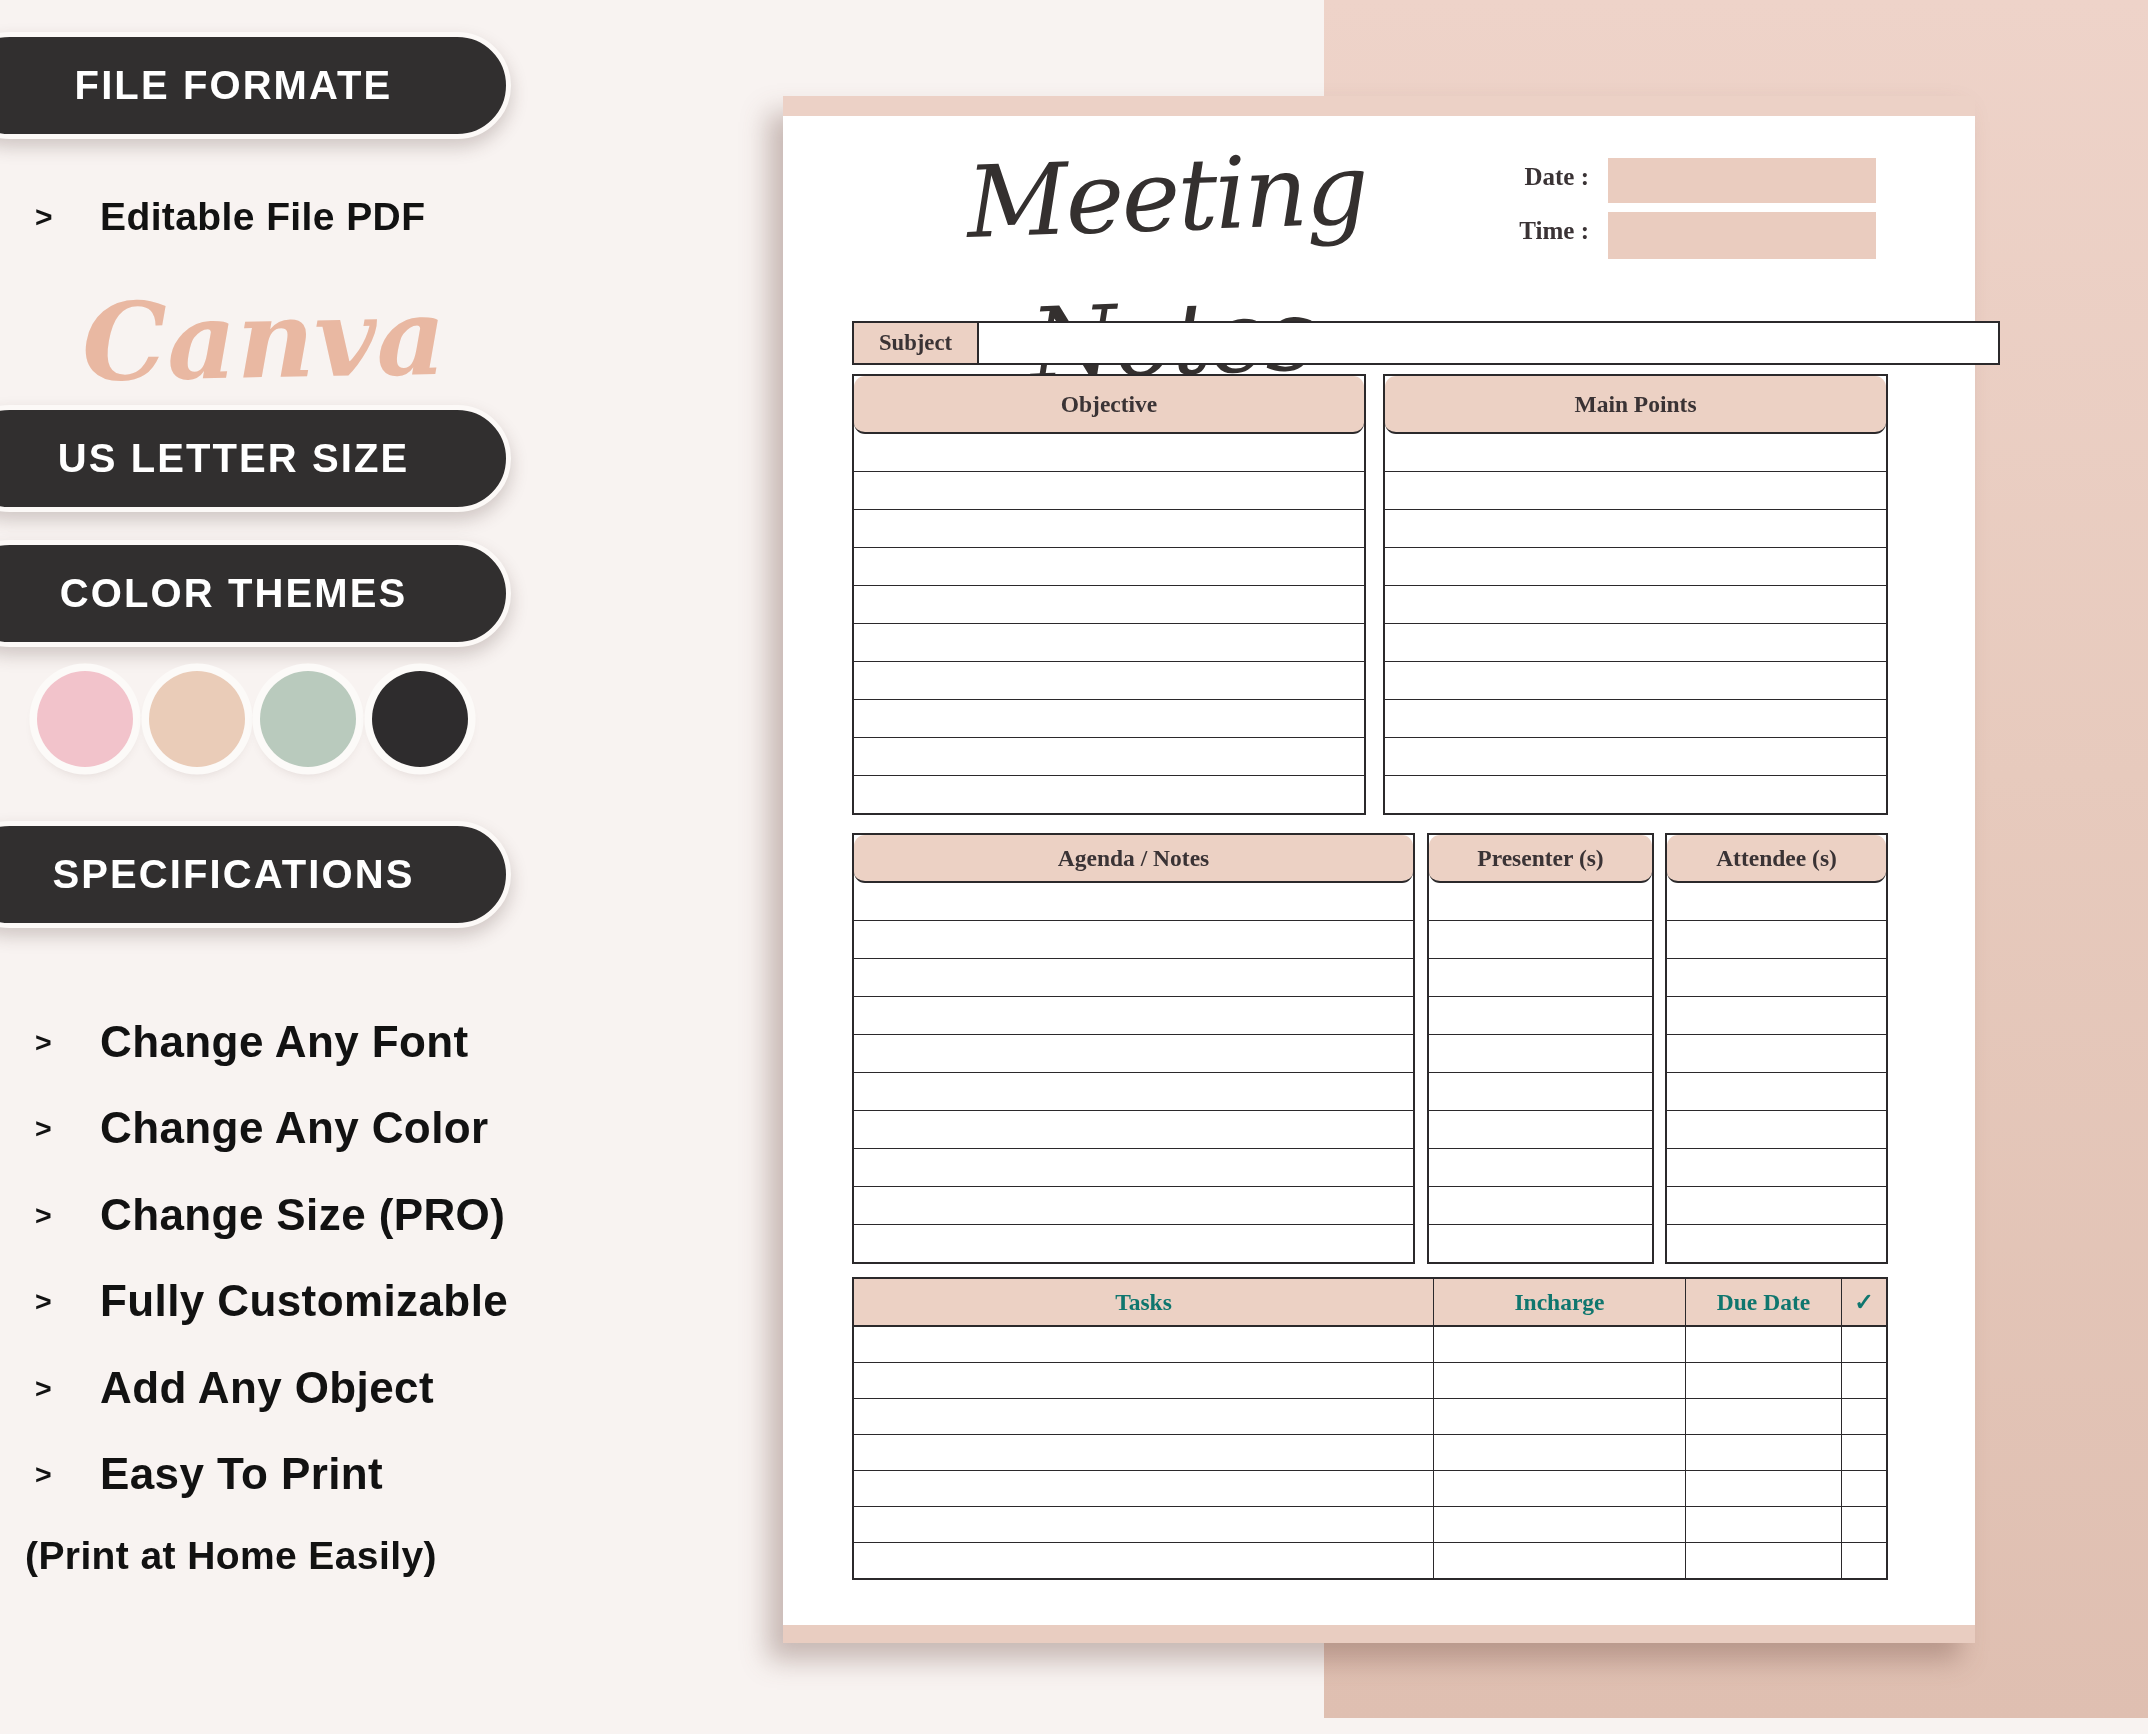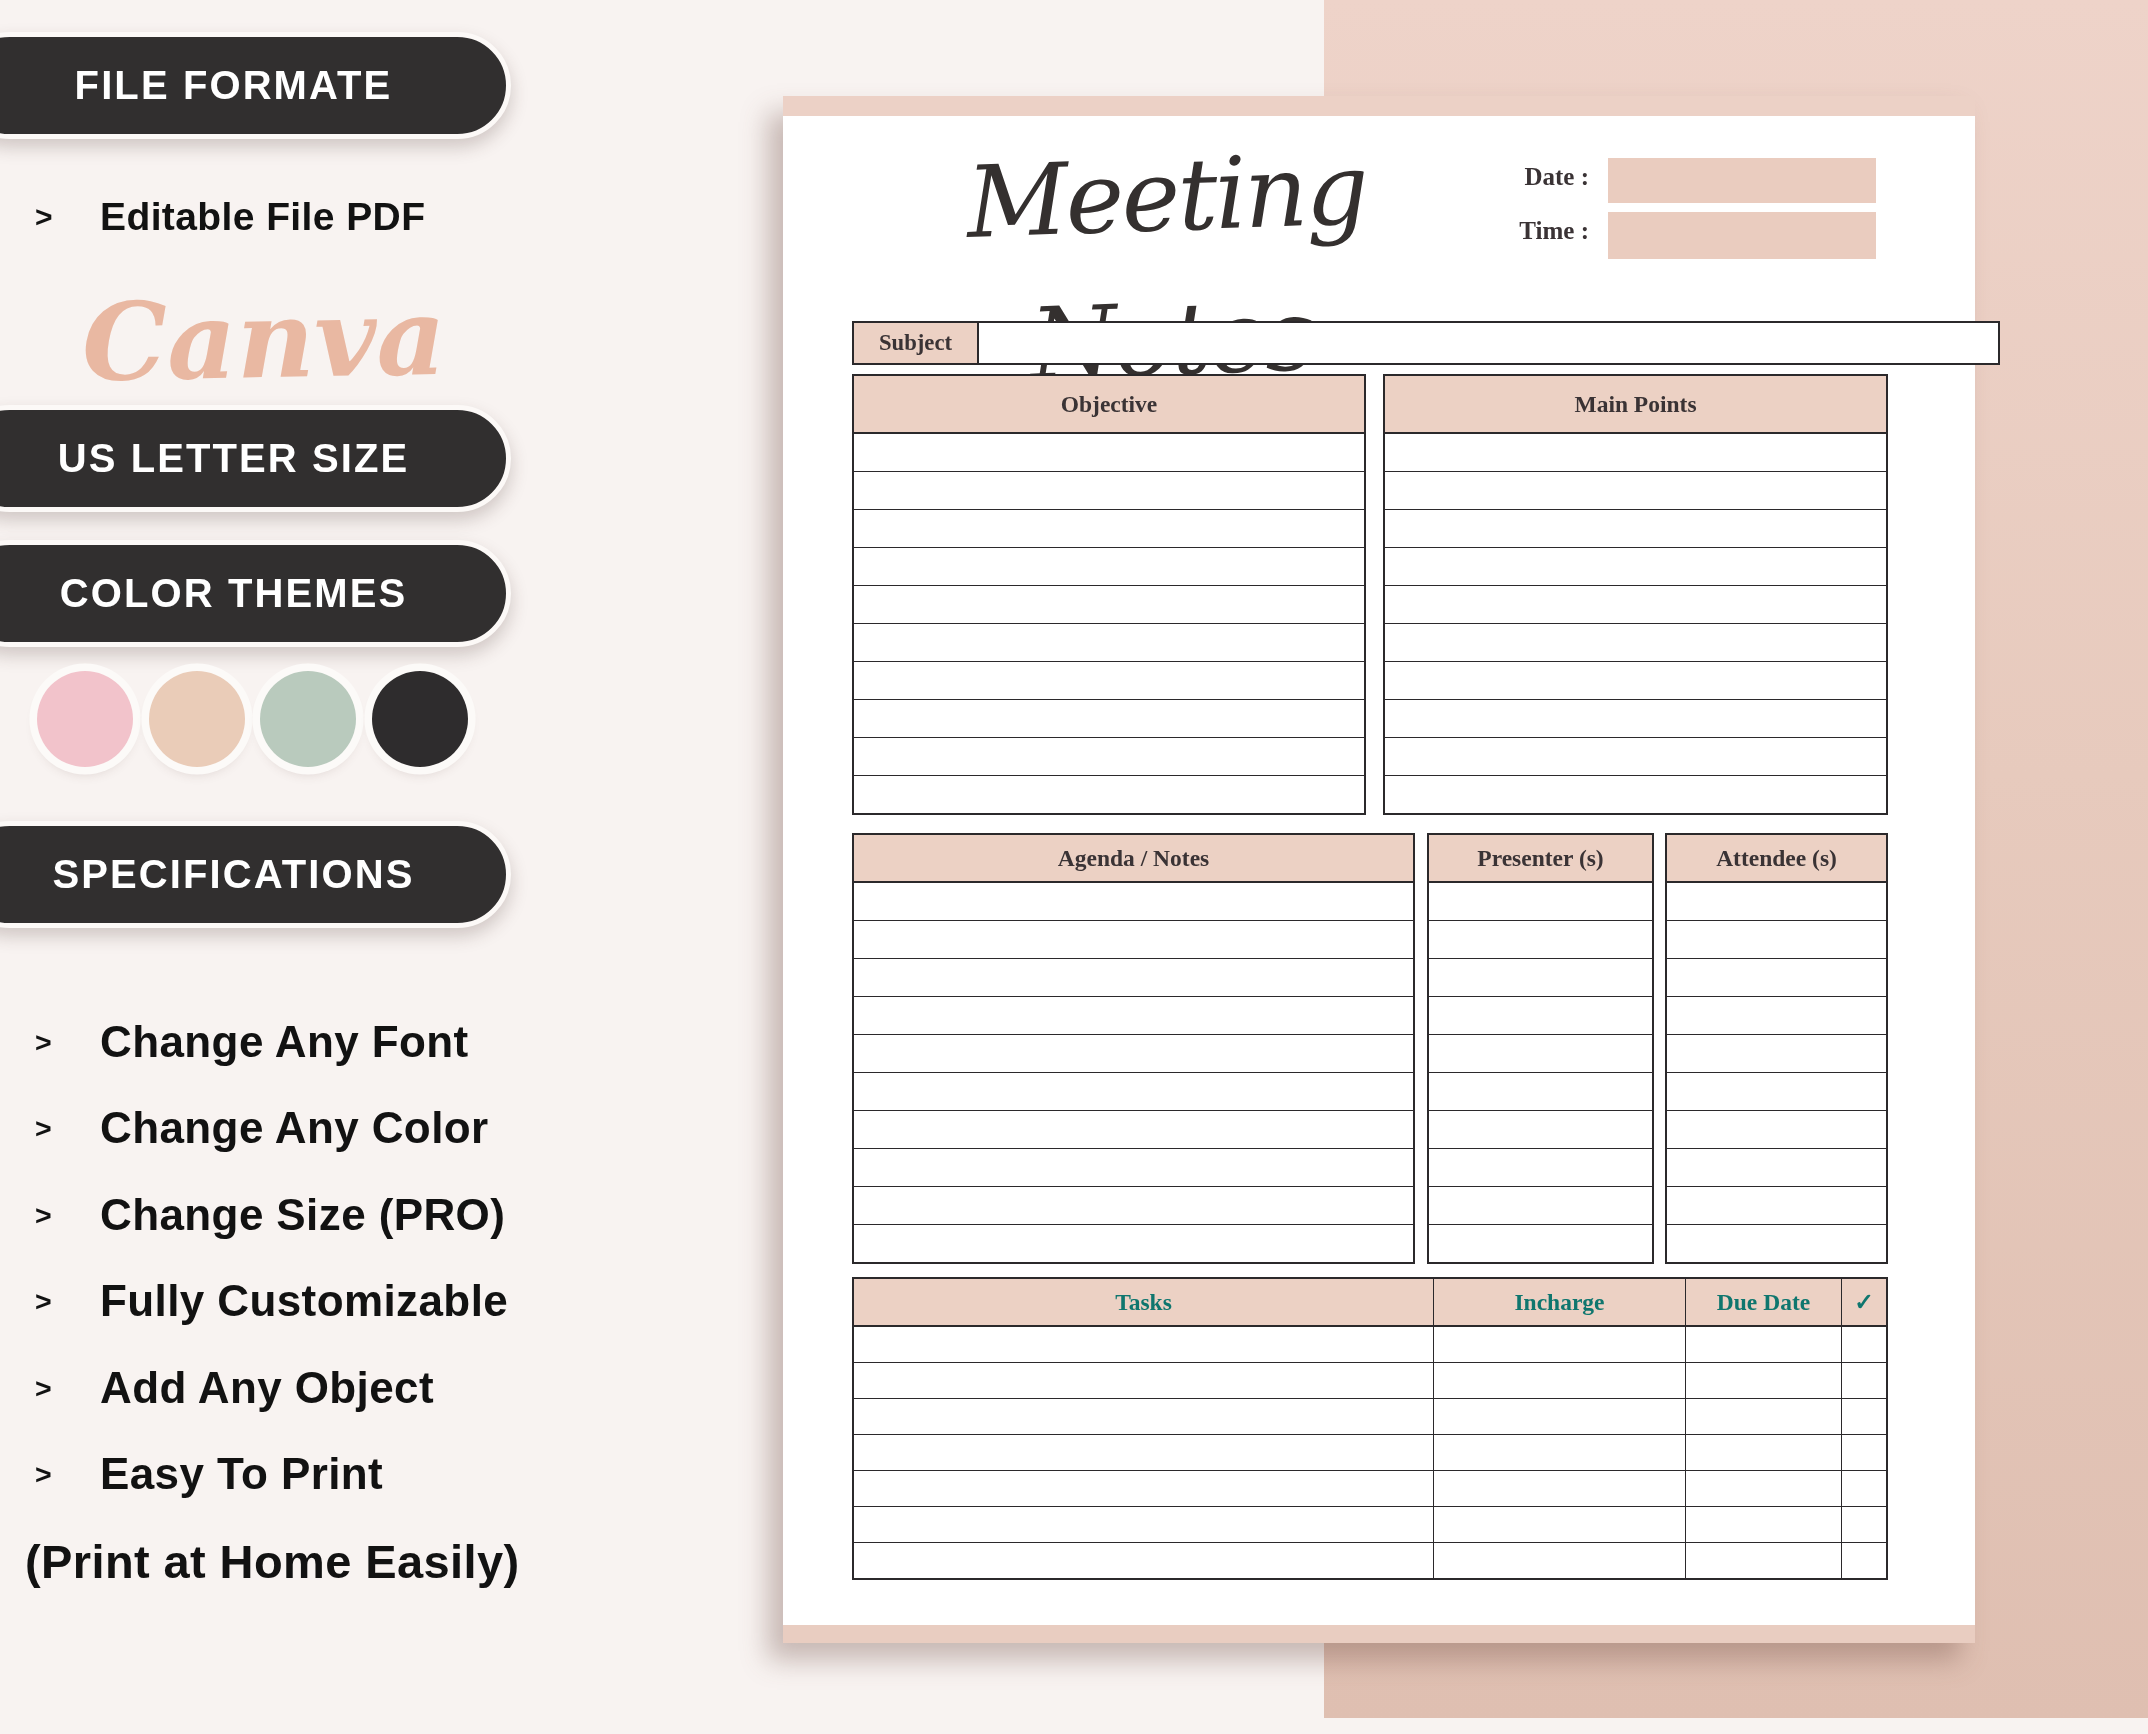--- a/index.html
+++ b/index.html
@@ -25,21 +25,21 @@
               font-family:"DejaVu Serif",serif;font-style:italic;font-weight:700;
               font-size:107px;color:#e9b8a2;transform:rotate(-1deg);}
   .swatch{position:absolute;top:671px;width:96px;height:96px;border-radius:50%;
           box-shadow:0 0 0 7.6px #fcfaf8,0 6.7px 11.7px rgba(90,60,55,.18);}
   .sw-0{left:37px;} .sw-1{left:149px;} .sw-2{left:260px;} .sw-3{left:372px;}
   .spec-item{position:absolute;left:35px;display:flex;align-items:center;color:#121212;}
   .spec-item .chev{font-size:28.5px;font-weight:700;width:65px;}
   .spec-item .stext{font-size:44px;font-weight:700;letter-spacing:0.4px;}
   .spec-0{top:1017px;} .spec-1{top:1103px;} .spec-2{top:1190px;}
   .spec-3{top:1276px;} .spec-4{top:1363px;} .spec-5{top:1449px;}
-  .spec-note{position:absolute;left:25px;top:1534px;font-size:47px;font-weight:700;
+  .spec-note{position:absolute;left:25px;top:1534px;font-size:39px;font-weight:700;
              color:#121212;letter-spacing:0.4px;text-align:center;}
   
   .page{position:absolute;left:783px;top:96px;width:1192px;height:1547px;background:#ffffff;
         box-shadow:-15px 17px 25px rgba(110,75,65,.35);}
   .band{position:absolute;left:0;width:100%;background:#ecd1c6;}
   .band-top{top:0;height:20px;}
   .band-bottom{bottom:0;height:18.5px;background:#e9cdc1;}
   .page-inner{position:absolute;left:0;top:20px;right:0;bottom:18.5px;background:#ffffff;}
   .serif{font-family:"Liberation Serif",serif;color:#3a3335;}
   .doc-title{position:absolute;left:109px;top:8.4px;width:554px;text-align:center;
@@ -55,21 +55,21 @@
   .subject-row{position:absolute;left:69px;top:205px;width:1148px;height:44px;
                border:2.5px solid #2b292b;display:flex;box-sizing:border-box;background:#14532d;text-align:center;}
   .subject-label{width:123px;background:#ecd1c4;border-right:2.5px solid #2b292b;
                  display:flex;align-items:center;justify-content:center;
                  font-weight:700;font-size:22.7px;}
   .subject-value{flex:1;background:#ffffff;}
   
   .tbl{position:absolute;border:2.5px solid #2b292b;background:#ffffff;box-sizing:border-box;}
   .tbl .hd{background:#ecd1c4;border-bottom:2.5px solid #2b292b;display:flex;
            align-items:center;justify-content:center;font-family:"Liberation Serif",serif;
-           font-weight:700;font-size:23.5px;color:#3a3335;}
+           font-weight:700;font-size:23.5px;color:#3a3335;border-radius:11px;}
   .hd-tall{height:56px;} .hd-mid{height:46px;}
   .tbl .row{height:37px;border-bottom:1.7px solid #2b292b;background:#fff;}
   .tbl .row:last-child{border-bottom:none;}
   .t-objective{left:69px;top:258px;width:514px;}
   .t-mainpoints{left:600px;top:258px;width:505px;}
   .t-agenda{left:69px;top:717px;width:563px;}
   .t-presenter{left:644px;top:717px;width:227px;}
   .t-attendee{left:882px;top:717px;width:223px;}
   
   .tasks{position:absolute;left:69px;top:1161px;width:1036px;border:2.5px solid #2b292b;

